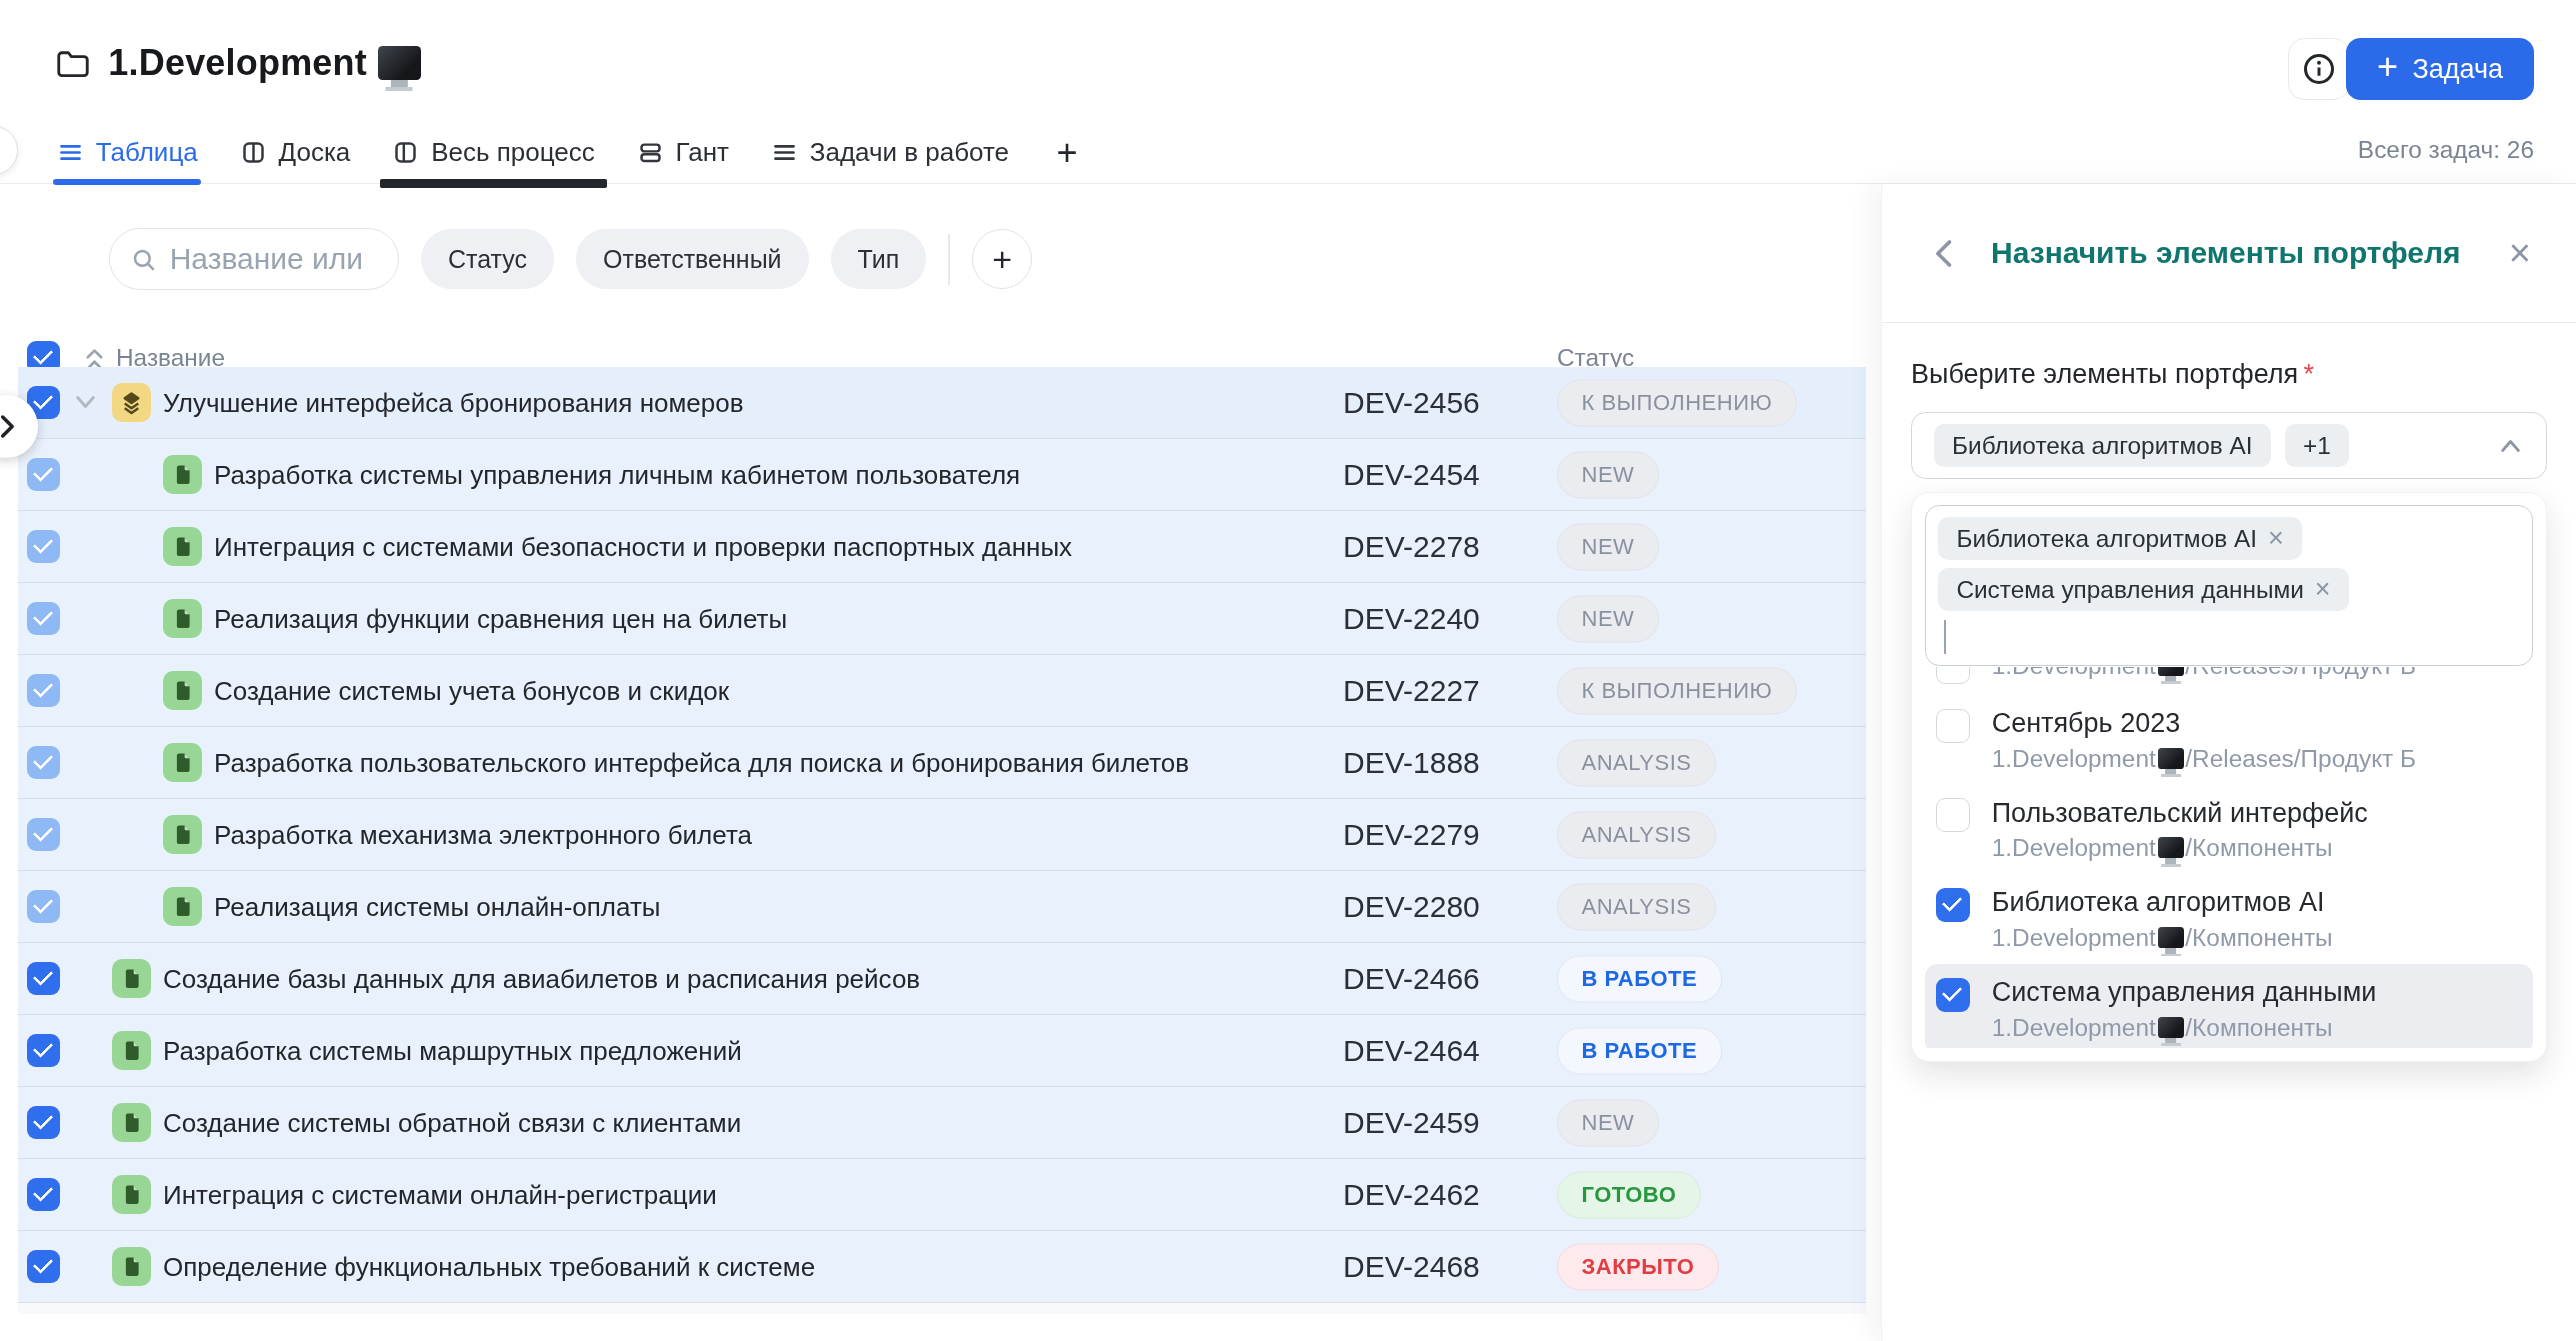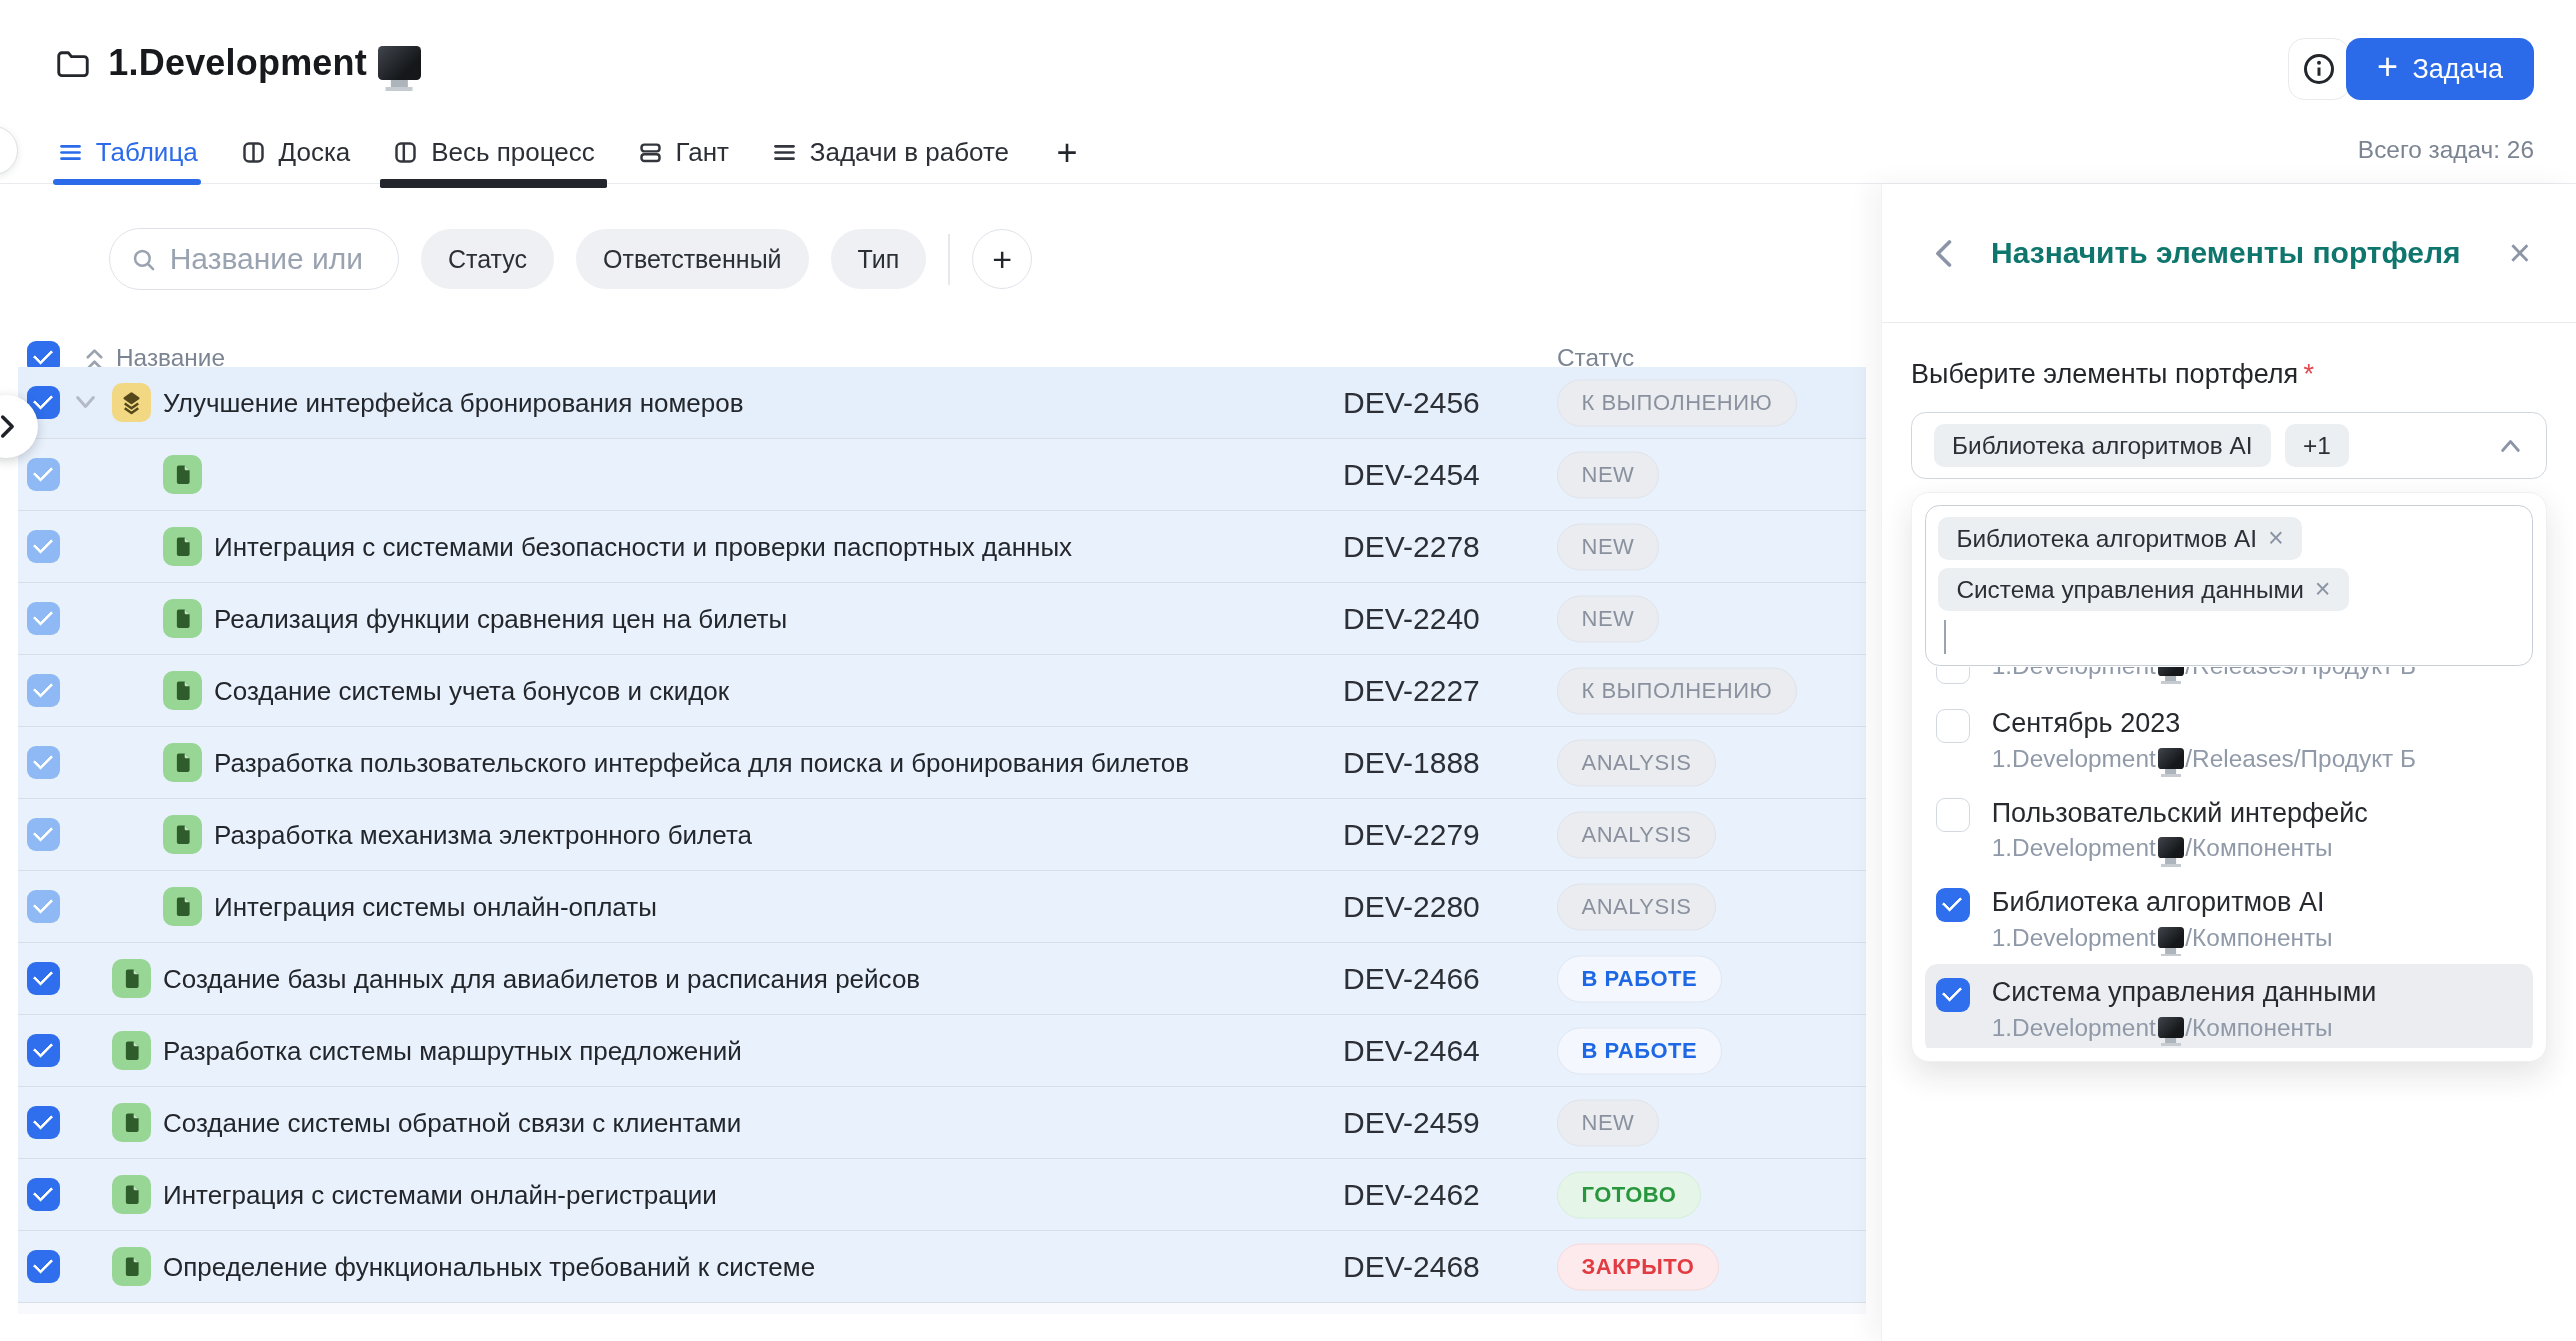--- a/index.html
+++ b/index.html
@@ -262,20 +262,21 @@
     </div>
 
     <div class="trow lvl1">
       <span class="cb on light"></span>
       <span class="task-icon doc">
         <svg width="23.5" height="23.5" viewBox="0 0 24 24">
             <path d="M6 4.5c0-1.1.9-2 2-2h6l5 5V19.5c0 1.1-.9 2-2 2H8c-1.1 0-2-.9-2-2z" fill="#2e5c2a"></path>
             <path d="M14 2.5l5 5h-4c-.6 0-1-.4-1-1z" fill="#bfe6bd"></path>
           </svg>
       </span>
+      <span class="task-name">Разработка системы управления личным кабинетом пользователя</span>
       <span class="tid">DEV-2454</span>
       <span class="pill st-gray">NEW</span>
     </div>
 
     <div class="trow lvl1">
       <span class="cb on light"></span>
       <span class="task-icon doc">
         <svg width="23.5" height="23.5" viewBox="0 0 24 24">
             <path d="M6 4.5c0-1.1.9-2 2-2h6l5 5V19.5c0 1.1-.9 2-2 2H8c-1.1 0-2-.9-2-2z" fill="#2e5c2a"></path>
             <path d="M14 2.5l5 5h-4c-.6 0-1-.4-1-1z" fill="#bfe6bd"></path>
@@ -339,21 +340,21 @@
     </div>
 
     <div class="trow lvl1">
       <span class="cb on light"></span>
       <span class="task-icon doc">
         <svg width="23.5" height="23.5" viewBox="0 0 24 24">
             <path d="M6 4.5c0-1.1.9-2 2-2h6l5 5V19.5c0 1.1-.9 2-2 2H8c-1.1 0-2-.9-2-2z" fill="#2e5c2a"></path>
             <path d="M14 2.5l5 5h-4c-.6 0-1-.4-1-1z" fill="#bfe6bd"></path>
           </svg>
       </span>
-      <span class="task-name">Интеграция системы онлайн-оплаты</span>
+      <span class="task-name">Реализация системы онлайн-оплаты</span>
       <span class="tid">DEV-2280</span>
       <span class="pill st-gray">ANALYSIS</span>
     </div>
 
     <div class="trow lvl0">
       <span class="cb on"></span>
       <span class="task-icon doc">
         <svg width="23.5" height="23.5" viewBox="0 0 24 24">
             <path d="M6 4.5c0-1.1.9-2 2-2h6l5 5V19.5c0 1.1-.9 2-2 2H8c-1.1 0-2-.9-2-2z" fill="#2e5c2a"></path>
             <path d="M14 2.5l5 5h-4c-.6 0-1-.4-1-1z" fill="#bfe6bd"></path>

